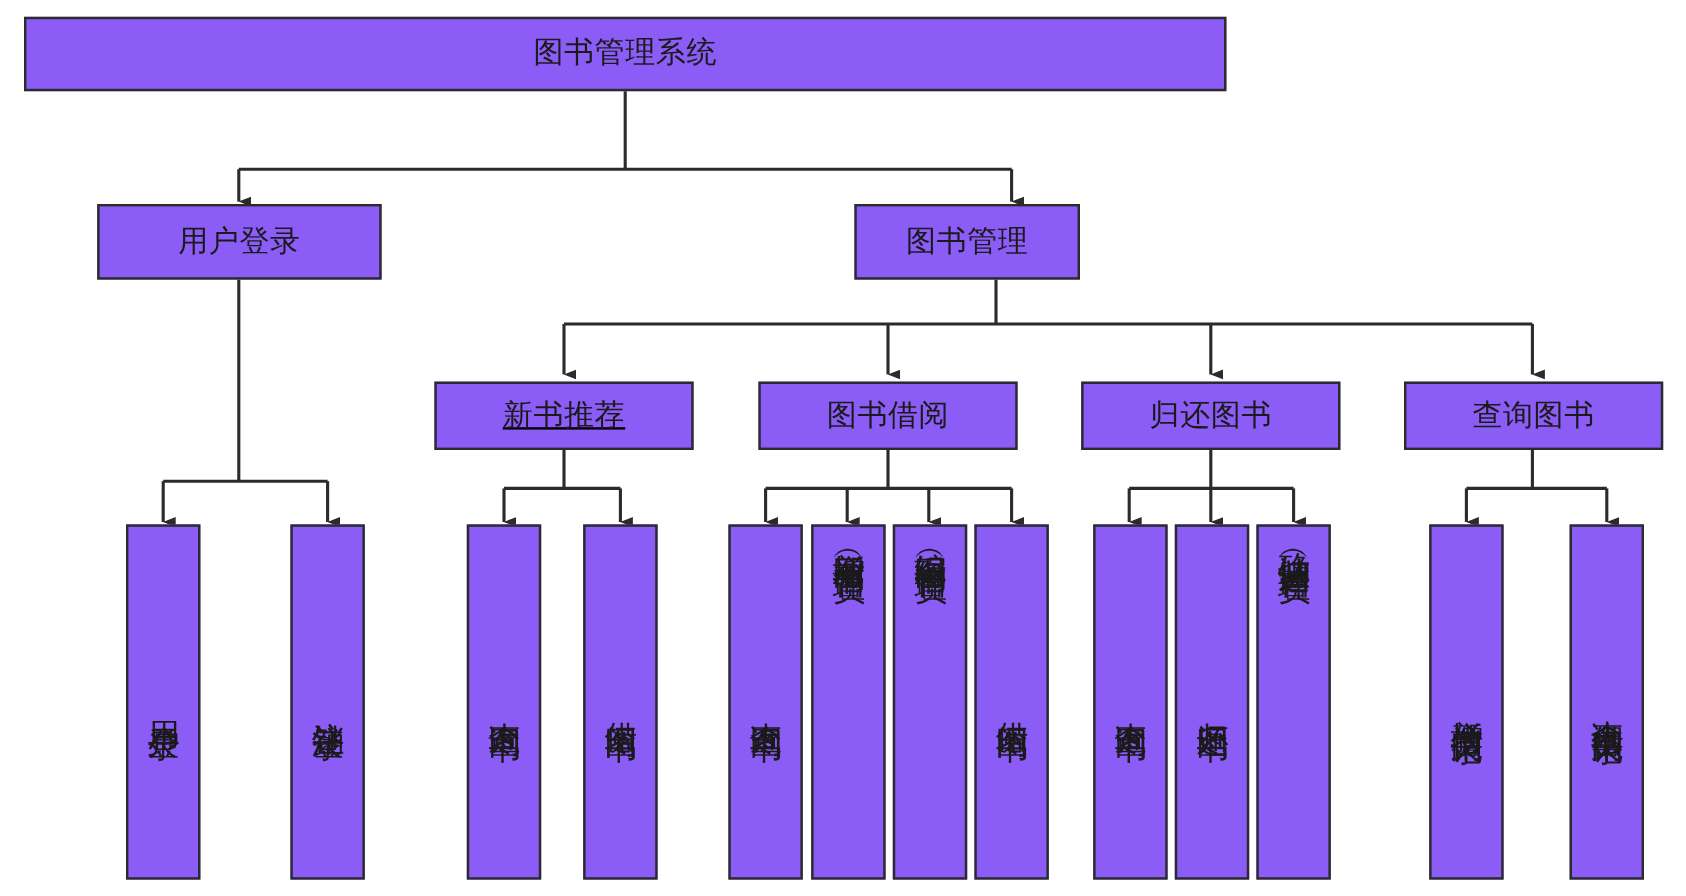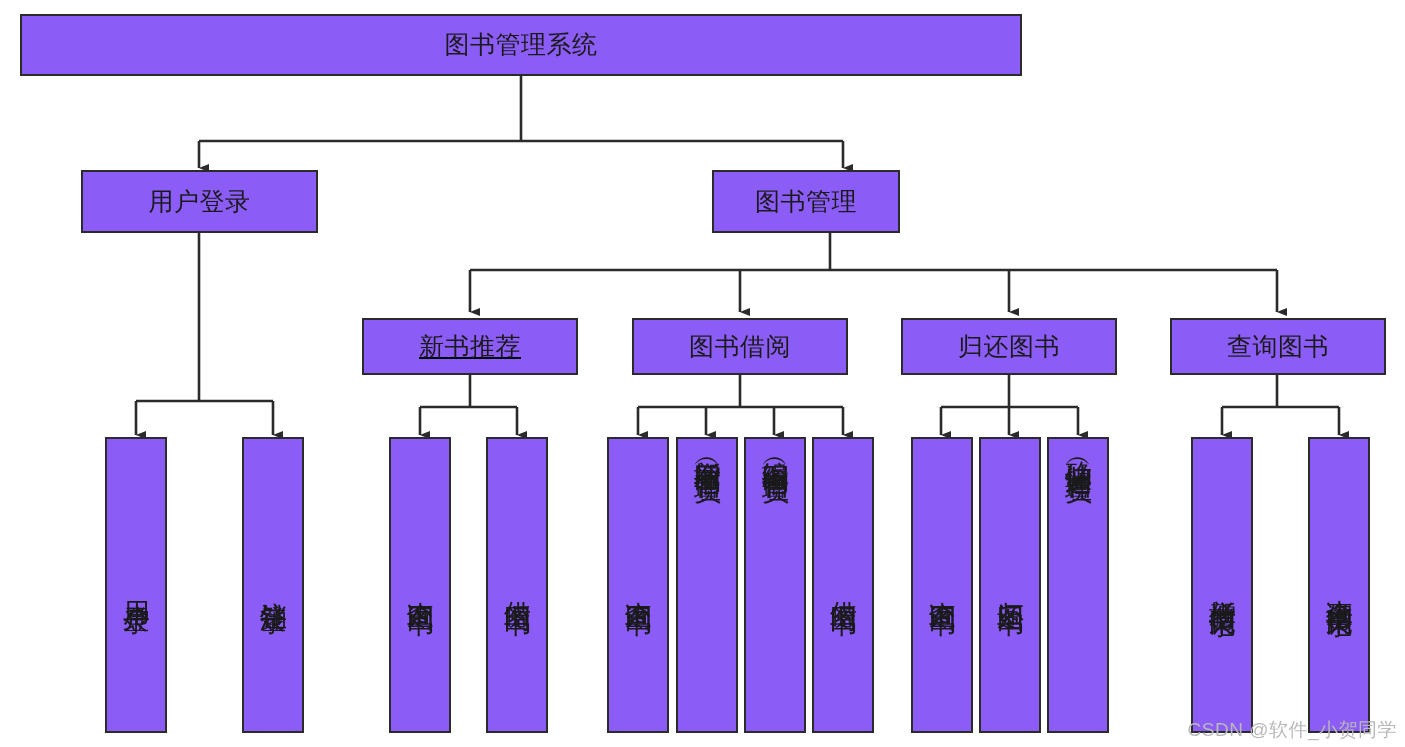--- a/index.html
+++ b/index.html
@@ -212,15 +212,14 @@
   </div>
 
   <div class="node vert center-al" style="left:1191px; top:437px; width:62px; height:296px;">
     <span class="node-label">新增借阅记录</span>
   </div>
 
   <div class="node vert center-al" style="left:1308px; top:437px; width:62px; height:296px;">
     <span class="node-label">查询借阅记录</span>
   </div>
 
-  <div class="watermark">CSDN @软件_小贺同学</div>
 
 </div>
 
 </body></html>

